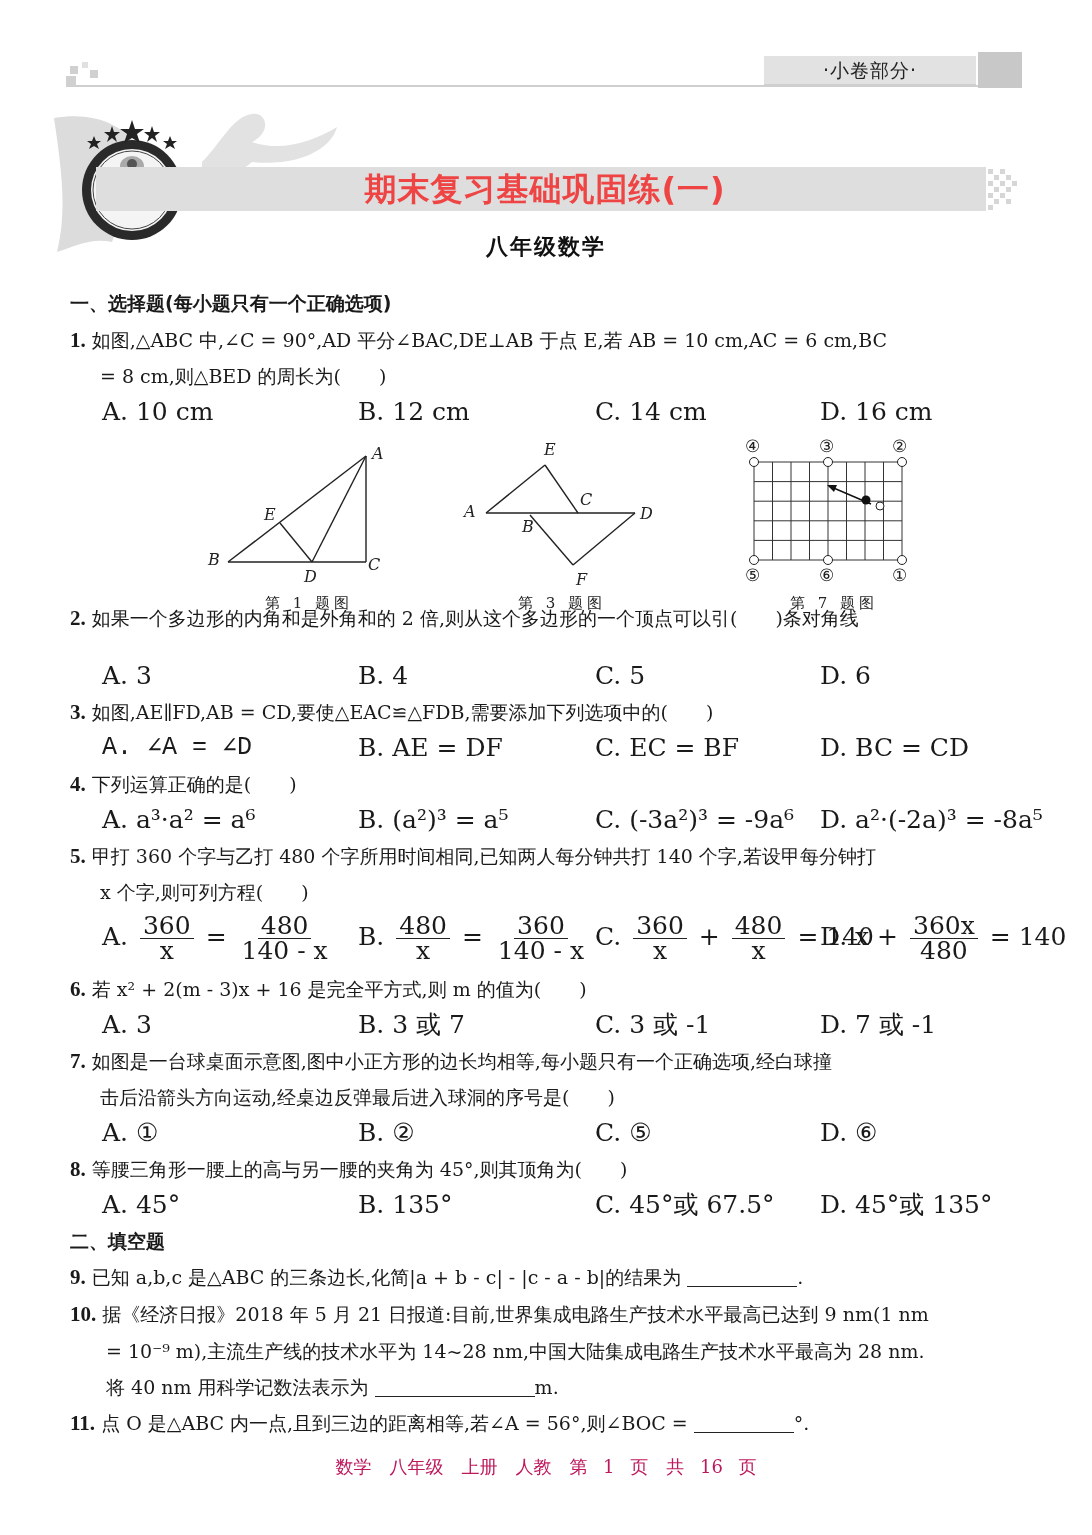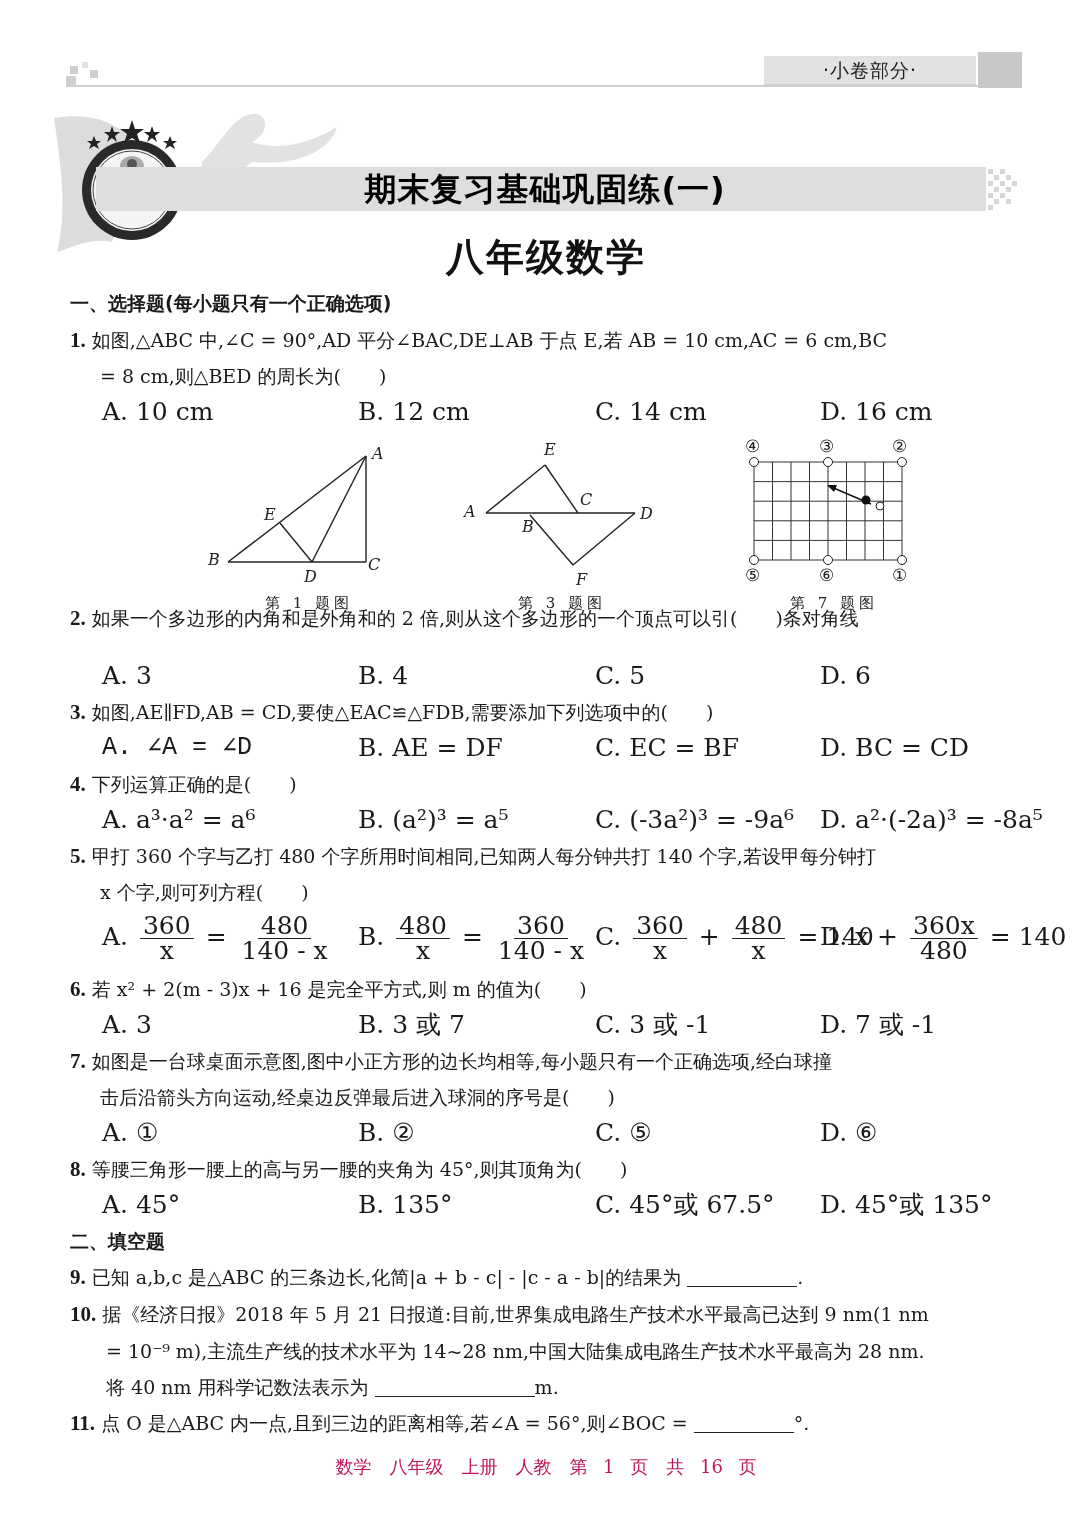--- a/index.html
+++ b/index.html
@@ -10,23 +10,23 @@
   .hdr-squares span { position: absolute; background: #d0d0d0; }
   .hdr-rule { left: 66px; top: 85px; width: 956px; height: 2px; background: #cfcfcf; }
   .section-tag { left: 764px; top: 56px; width: 212px; height: 28px; background: #e2e2e2;
                  border-bottom: 2px solid #cfcfcf; font-family: "DejaVu Sans", sans-serif;
                  font-size: 19px; text-align: center; line-height: 28px; color: #222; letter-spacing: 1px; }
   .section-tag-block { left: 978px; top: 52px; width: 44px; height: 36px; background: #c8c8c8; }
   .title-band { left: 96px; top: 167px; width: 890px; height: 44px; background: #dedede; }
   .title-checker { left: 986px; top: 167px; width: 40px; height: 44px; }
   .title-checker i { position: absolute; width: 5px; height: 5px; background: #d6d6d6; }
   .main-title { left: 200px; top: 166px; width: 690px; text-align: center; font-family: "DejaVu Sans", sans-serif;
-                font-weight: bold; font-size: 32px; line-height: 46px; color: #000000; letter-spacing: 1px; }
+                font-weight: bold; font-size: 32px; line-height: 46px; color: #ef4444; letter-spacing: 1px; }
   .sub-title { left: 0; top: 232px; width: 1092px; text-align: center; font-family: "DejaVu Sans", sans-serif;
-               font-weight: bold; font-size: 38px; color: #111; letter-spacing: 2px; }
+               font-weight: bold; font-size: 22px; color: #111; letter-spacing: 2px; }
   .wing { left: 52px; top: 112px; }
   .logo { left: 80px; top: 118px; }
   
   .line { position: absolute; left: 70px; font-size: 19px; white-space: nowrap; line-height: 26px; }
   .sec { font-family: "DejaVu Sans", sans-serif; font-weight: bold; font-size: 19px; }
   .qnum { font-weight: bold; font-family: "Liberation Serif", serif; font-size: 21px; }
   .indent { left: 100px; }
   .opt { position: absolute; font-size: 25px; white-space: nowrap; line-height: 26px; }
   .blank { display: inline-block; border-bottom: 1.5px solid #222; height: 20px; vertical-align: -3px; }
   .frac { display: inline-flex; flex-direction: column; align-items: center; vertical-align: middle; margin: 0 4px; }

